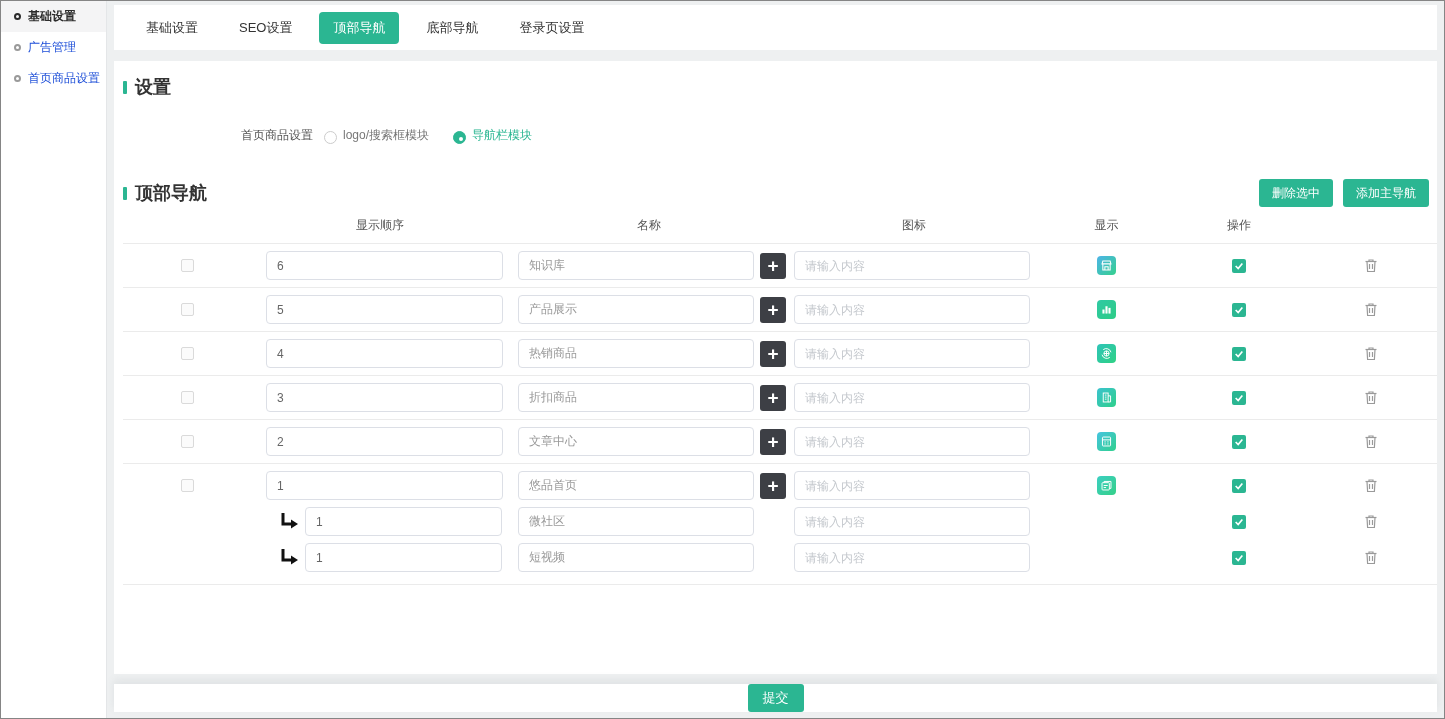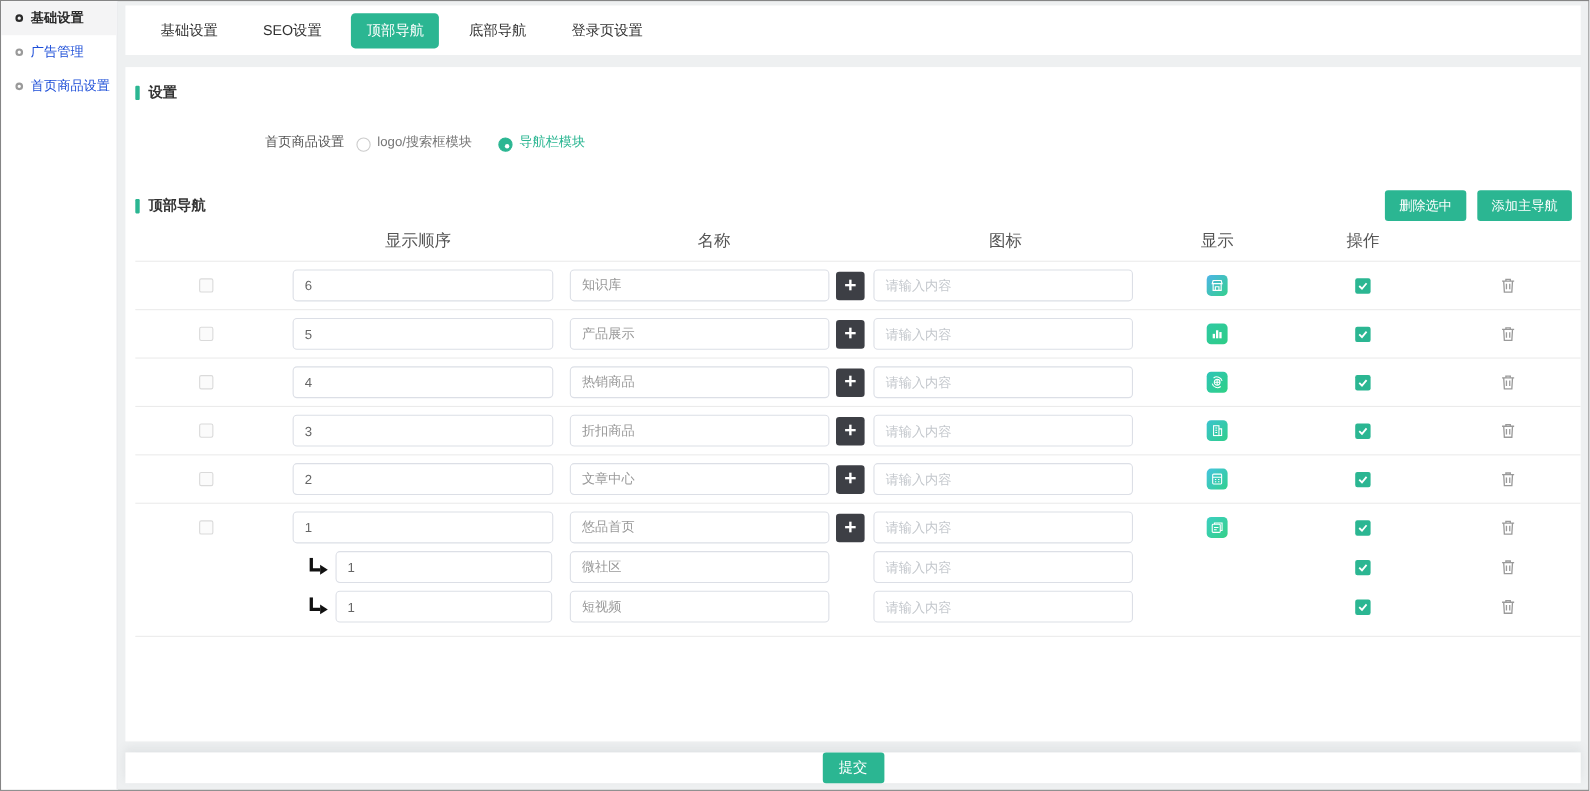--- a/index.html
+++ b/index.html
@@ -17,41 +17,41 @@
 
   
   .main{flex:1;display:flex;flex-direction:column;padding:4px 7px 6px 7px;min-width:0;}
 
   .tabbar{background:#fff;height:45px;display:flex;align-items:center;gap:13px;padding:0 18px;flex-shrink:0;}
   .tab{font-size:13px;color:#333;padding:7px 14px;border-radius:4px;cursor:pointer;white-space:nowrap;}
   .tab.active{background:var(--accent);color:#fff;}
 
   .panel{background:#fff;flex:1;margin-top:11px;padding:14px 0 0 9px;overflow:hidden;display:flex;flex-direction:column;}
 
-  .section-title{display:flex;align-items:center;gap:8px;font-size:13px;font-weight:bold;color:#333;}
+  .section-title{display:flex;align-items:center;gap:8px;font-size:18px;font-weight:bold;color:#333;}
   .tbar{width:4px;height:13px;background:var(--accent);border-radius:1px;}
 
   
   .form-area{padding:22px 0 6px 112px;}
   .form-row{display:flex;align-items:center;height:29px;margin-bottom:19px;font-size:12px;color:#555;}
   .form-label{min-width:78px;text-align:right;color:#555;}
   .radio-opt{display:flex;align-items:flex-end;gap:6px;margin-left:11px;cursor:pointer;color:#777;}
   .radio-opt + .radio-opt{margin-left:24px;}
   .radio-opt.selected{color:var(--accent);}
   .rdo{width:13px;height:13px;border-radius:50%;border:1px solid #ccc;background:#fff;position:relative;flex-shrink:0;}
   .radio-opt.selected .rdo{border-color:var(--accent);background:var(--accent);}
   .radio-opt.selected .rdo::after{content:"";position:absolute;left:4.5px;top:4.5px;width:4px;height:4px;border-radius:50%;background:#fff;}
 
   
   .nav-head{display:flex;align-items:center;justify-content:space-between;padding-right:8px;margin-top:4px;}
   .nav-actions{display:flex;gap:10px;margin-left:42px;}
   .btn-green{background:var(--accent);color:#fff;font-size:12px;padding:0 13px;height:28px;line-height:28px;border:none;border-radius:3px;cursor:pointer;white-space:nowrap;}
 
   .tgrid{display:grid;grid-template-columns:128px 258px 280px 250px 135px 130px 1fr;align-items:center;}
-  .thead{height:36px;font-size:15px;color:#555;}
+  .thead{height:36px;font-size:12px;color:#555;}
   .th{text-align:center;}
   .trow{border-top:1px solid #ebebeb;padding:7px 0;}
   .trow:last-of-type{border-bottom:1px solid #ebebeb;}
   .cell-c{display:flex;justify-content:center;align-items:center;}
 
   .inp{height:29px;border:1px solid #dcdfe6;border-radius:4px;font-size:12px;color:#666;padding:0 10px;outline:none;font-family:inherit;background:#fff;}
   .inp::placeholder{color:#c4c8cd;}
   .inp-order{width:237px;margin-left:15px;}
   .inp-order-sub{width:197px;margin-left:6px;}
   .inp-name{width:236px;margin-left:9px;color:#999;}

